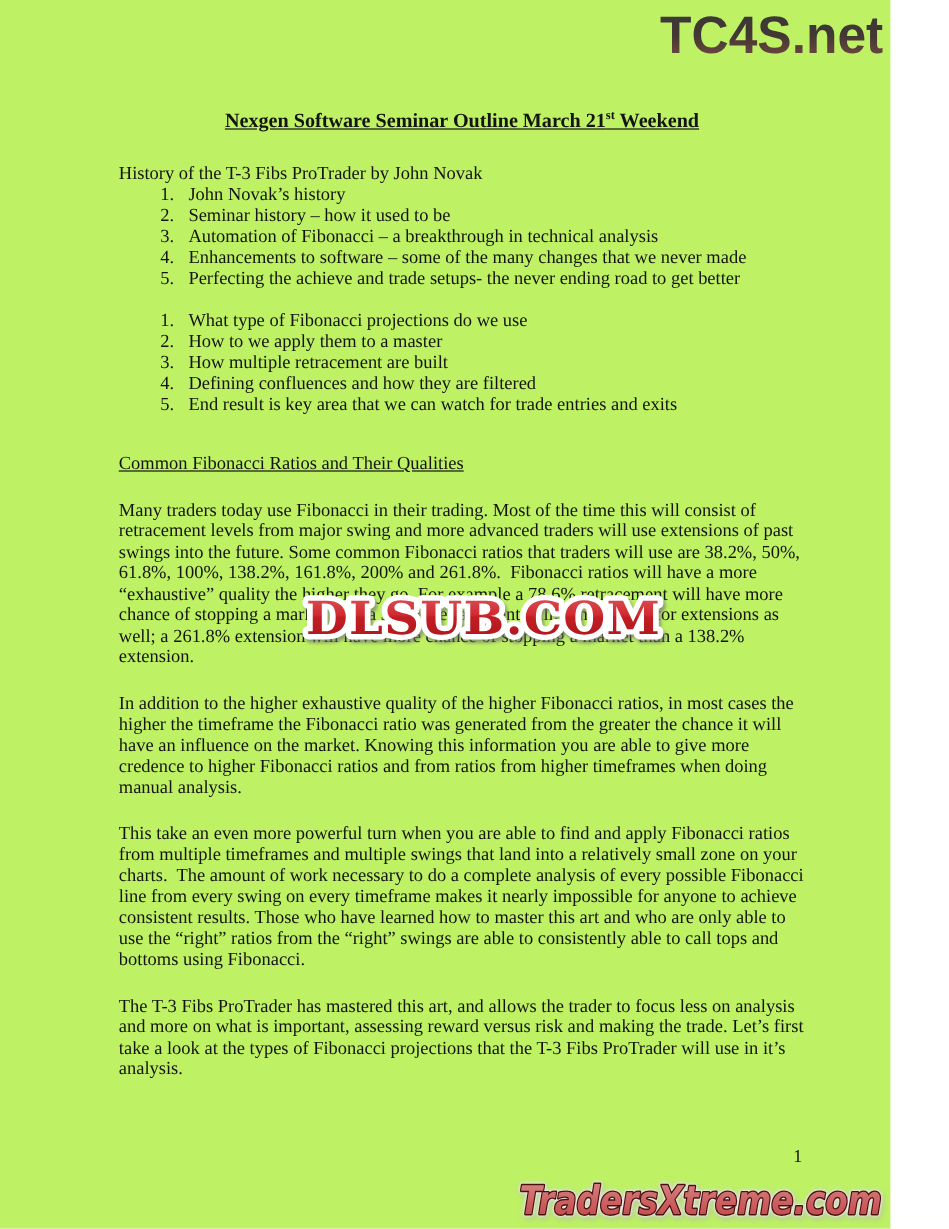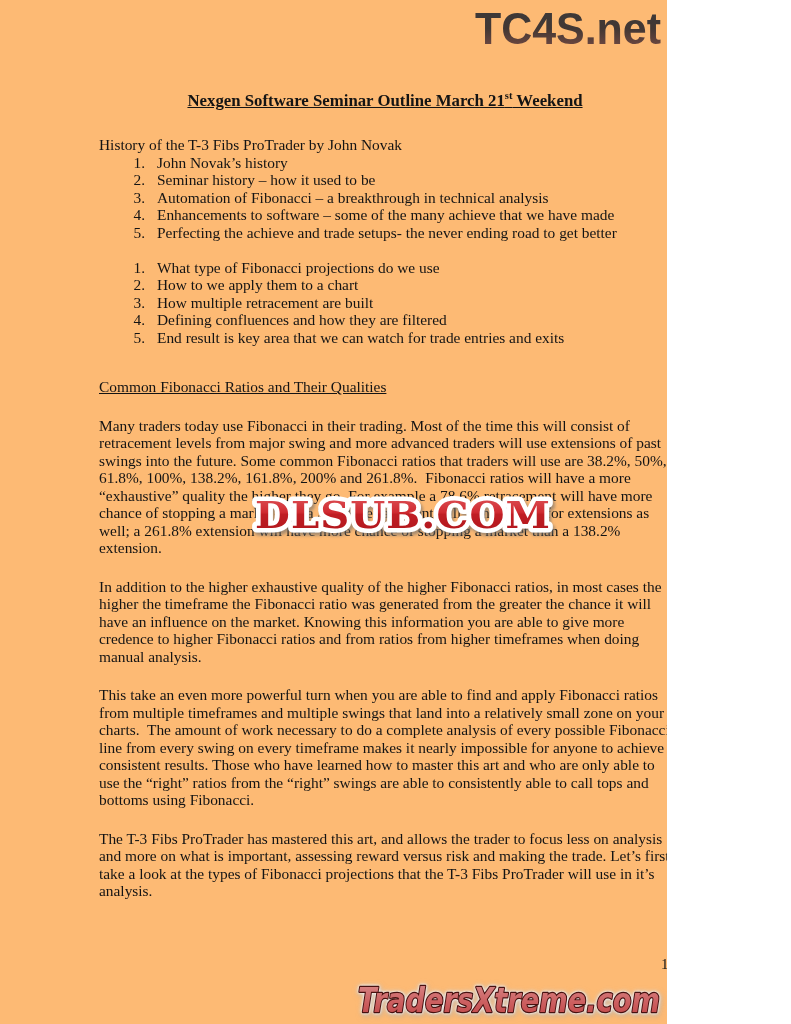--- a/index.html
+++ b/index.html
@@ -1,21 +1,21 @@
 <!DOCTYPE html>
 <html><head>
 <meta charset="utf-8">
 <style>
   * { box-sizing: border-box; }
   html, body { margin: 0; padding: 0; background: #ffffff; }
   .page {
     position: relative;
-    width: 667px;
+    width: 742px;
     height: 1024px;
-    background: #fdba74;
+    background: #bef264;
     font-family: "Liberation Serif", serif;
     color: #141414;
     overflow: hidden;
   }
   .content {
     position: absolute;
     left: 99px;
     top: 90px;
     width: 572px;
     font-size: 15.4px;
@@ -82,29 +82,29 @@
   <div class="content">
 
     <h1 class="doc-title"><span class="t-underline"><span>Nexgen Software Seminar Outline March 21</span><sup>st</sup><span> Weekend</span></span></h1>
 
     <div class="list-block">
       <p class="list-heading">History of the T-3 Fibs ProTrader by John Novak</p>
       <ol>
         <li>John Novak’s history</li>
         <li>Seminar history – how it used to be</li>
         <li>Automation of Fibonacci – a breakthrough in technical analysis</li>
-        <li>Enhancements to software – some of the many achieve that we have made</li>
+        <li>Enhancements to software – some of the many changes that we never made</li>
         <li>Perfecting the achieve and trade setups- the never ending road to get better</li>
       </ol>
     </div>
 
     <div class="list-block">
       <ol>
         <li>What type of Fibonacci projections do we use</li>
-        <li>How to we apply them to a chart</li>
+        <li>How to we apply them to a master</li>
         <li>How multiple retracement are built</li>
         <li>Defining confluences and how they are filtered</li>
         <li>End result is key area that we can watch for trade entries and exits</li>
       </ol>
     </div>
 
     <p class="subheading">Common Fibonacci Ratios and Their Qualities</p>
 
     <p class="body-par">Many traders today use Fibonacci in their trading. Most of the time this will consist of retracement levels from major swing and more advanced traders will use extensions of past swings into the future. Some common Fibonacci ratios that traders will use are 38.2%, 50%, 61.8%, 100%, 138.2%, 161.8%, 200% and 261.8%.  Fibonacci ratios will have a more “exhaustive” quality the higher they go. For example a 78.6% retracement will have more chance of stopping a market than a 38.2% retracement will.  This is true for extensions as well; a 261.8% extension will have more chance of stopping a market than a 138.2% extension.</p>
     <p class="body-par">In addition to the higher exhaustive quality of the higher Fibonacci ratios, in most cases the higher the timeframe the Fibonacci ratio was generated from the greater the chance it will have an influence on the market. Knowing this information you are able to give more credence to higher Fibonacci ratios and from ratios from higher timeframes when doing manual analysis.</p>

